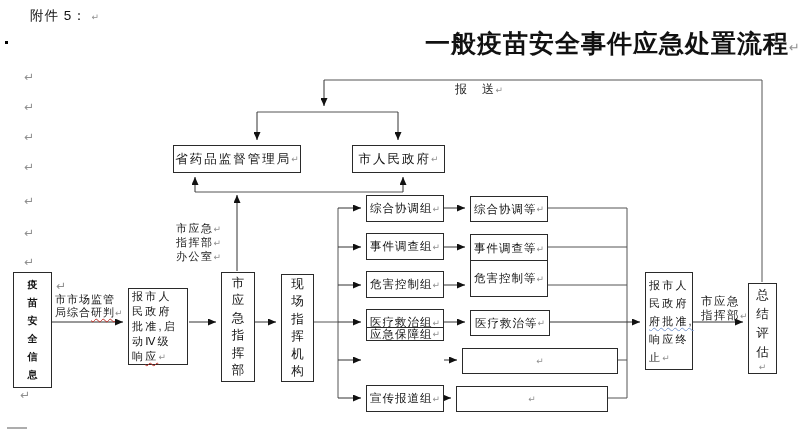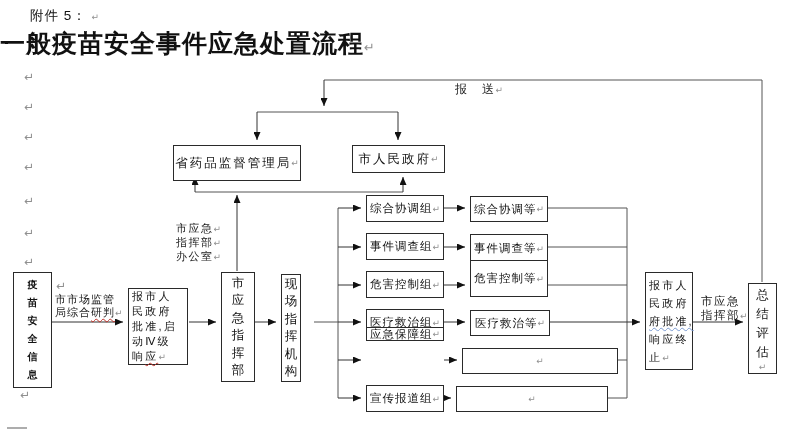--- a/index.html
+++ b/index.html
@@ -30,21 +30,21 @@
   .flabel{position:absolute;z-index:3;font-size:11px;line-height:13px;color:#1a1a1a;letter-spacing:1.5px;white-space:nowrap;}
   
   .pc{color:#909090;font-size:9px;letter-spacing:0;font-weight:normal;}
   .pc-big{position:absolute;z-index:3;color:#8f8f8f;font-size:12px;}
   .pc-blk{display:block;text-align:center;}
   
   .sp-err{text-decoration:underline wavy #c03028;text-decoration-thickness:1px;text-underline-offset:2px;}
   .gr-err{text-decoration:underline wavy #7b9bd2;text-decoration-thickness:1px;text-underline-offset:2px;}
   
   .attach{position:absolute;left:30px;top:7px;font-size:13.5px;letter-spacing:1px;z-index:3;}
-  .title{position:absolute;left:0;top:27px;width:800px;text-align:left;
+  .title{position:absolute;left:0;top:27px;width:800px;text-align:right;
          font-size:25px;font-weight:bold;letter-spacing:1px;z-index:3;}
   .title .pc{font-size:13px;}
   .bullet{position:absolute;left:5px;top:41px;width:3px;height:3px;background:#000;z-index:3;}
   .bottom-seg{position:absolute;left:7px;top:427px;width:20px;height:2px;background:#adadad;z-index:3;}
 </style>
 </head>
 <body>
 
 <div class="attach"><span>附件 5：</span> <span class="pc">↵</span></div>
 <div class="bullet"></div>
@@ -117,21 +117,21 @@
 <div class="flabel" style="left:55px;top:293px;letter-spacing:1px">
   <span style="display:block">市市场监管</span>
   <span style="display:block"><span>局综合</span><span class="sp-err">研判</span><span class="pc">↵</span></span>
 </div>
 
 <div class="flabel" style="left:701px;top:294px;font-size:11.5px;line-height:14px">
   <span style="display:block">市应急</span>
   <span style="display:block"><span>指挥部</span><span class="pc">↵</span></span>
 </div>
 
-<div class="box hbox" style="left:173px;top:145px;width:128px;height:36px">
+<div class="box hbox" style="left:173px;top:145px;width:128px;height:28px">
     <span>省药品监督管理局</span>
     <span class="pc">↵</span>
   </div>
 <div class="box hbox" style="left:352px;top:145px;width:93px;height:28px">
     <span>市人民政府</span>
     <span class="pc">↵</span>
   </div>
 
 <div class="box" style="left:13px;top:272px;width:39px;height:116px">
     <span class="vtext v-strong">疫苗安全信息</span>
@@ -141,21 +141,21 @@
   <span class="ln">报市人</span>
   <span class="ln">民政府</span>
   <span class="ln">批准,启</span>
   <span class="ln">动Ⅳ级</span>
   <span class="ln"><span>响</span><span class="sp-err">应</span><span class="pc">↵</span></span>
 </div>
 
 <div class="box" style="left:221px;top:272px;width:34px;height:110px">
     <span class="vtext v-norm">市应急指挥部</span>
   </div>
-<div class="box" style="left:281px;top:274px;width:20px;height:108px">
+<div class="box" style="left:281px;top:274px;width:33px;height:108px">
     <span class="vtext v-norm">现场指挥机构</span>
   </div>
 
 <div class="box" style="left:366px;top:195px;width:78px;height:27px;font-size:11.5px;letter-spacing:1px">
     <span>综合协调组</span>
     <span class="pc">↵</span>
   </div>
 <div class="box" style="left:366px;top:233px;width:78px;height:27px;font-size:11.5px;letter-spacing:1px">
     <span>事件调查组</span>
     <span class="pc">↵</span>

